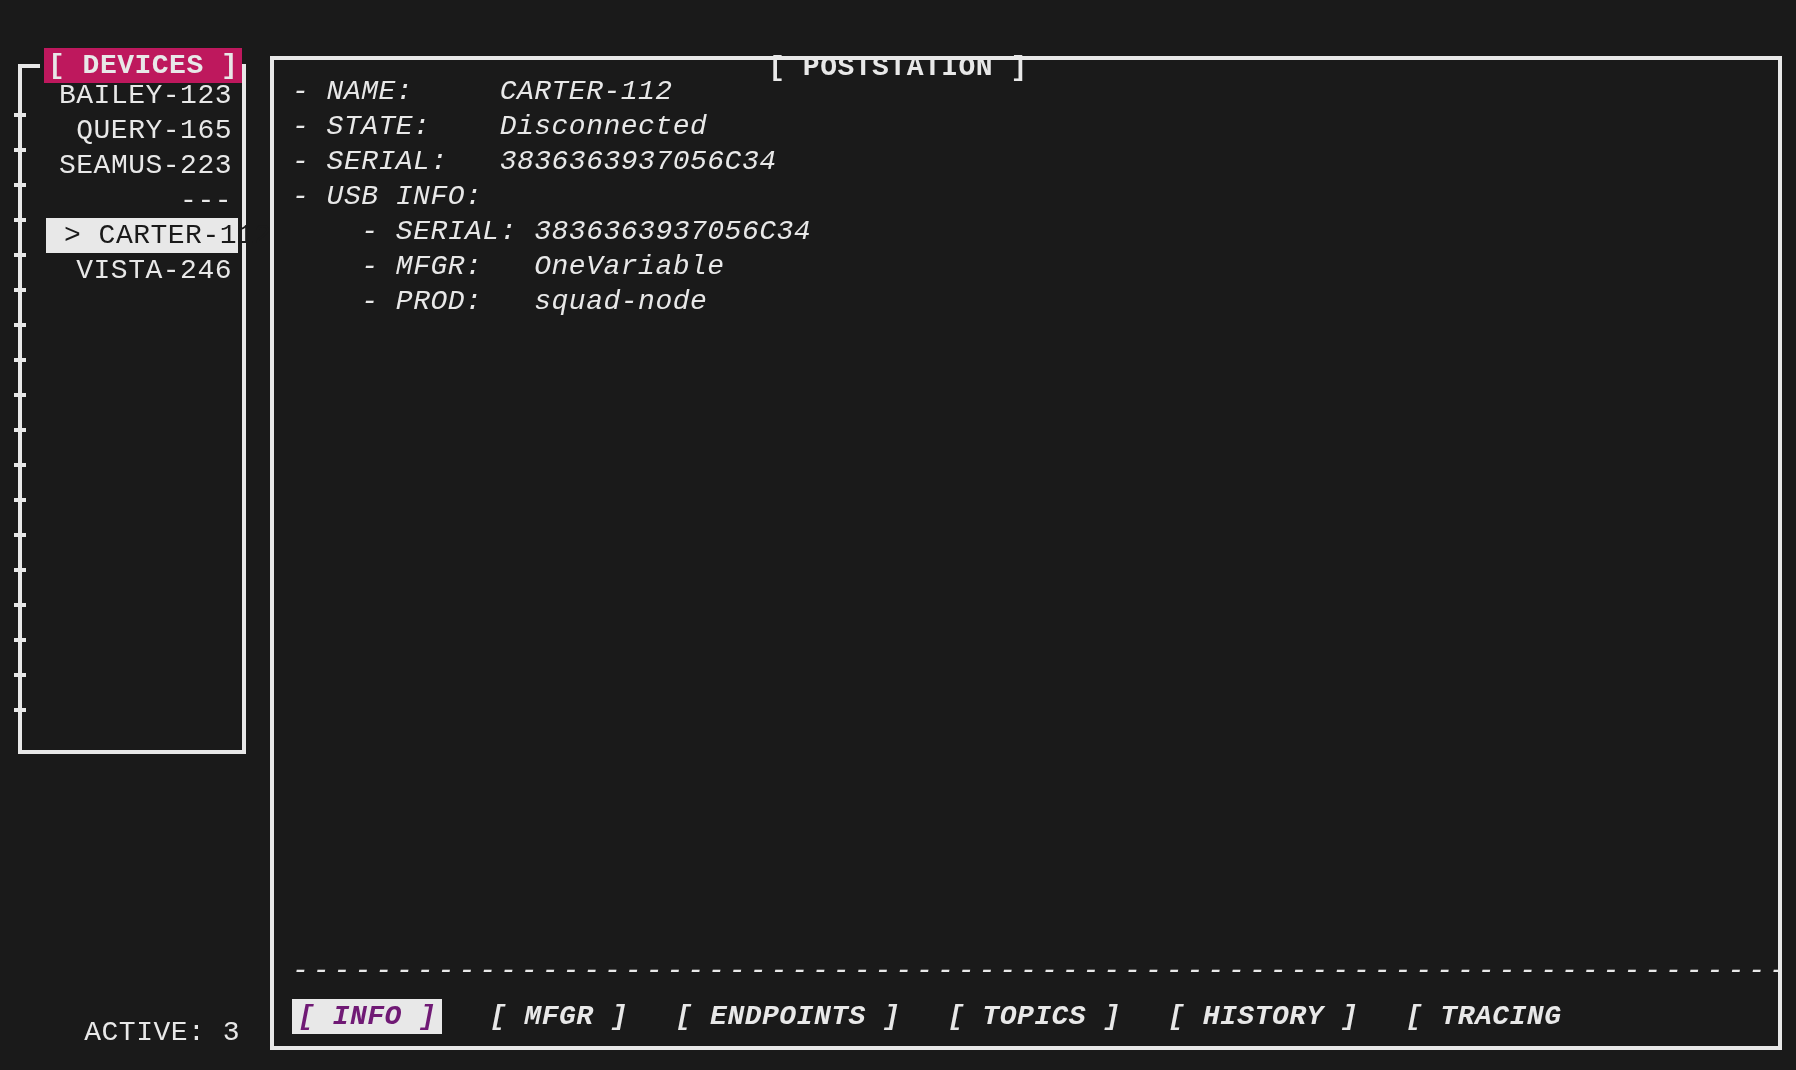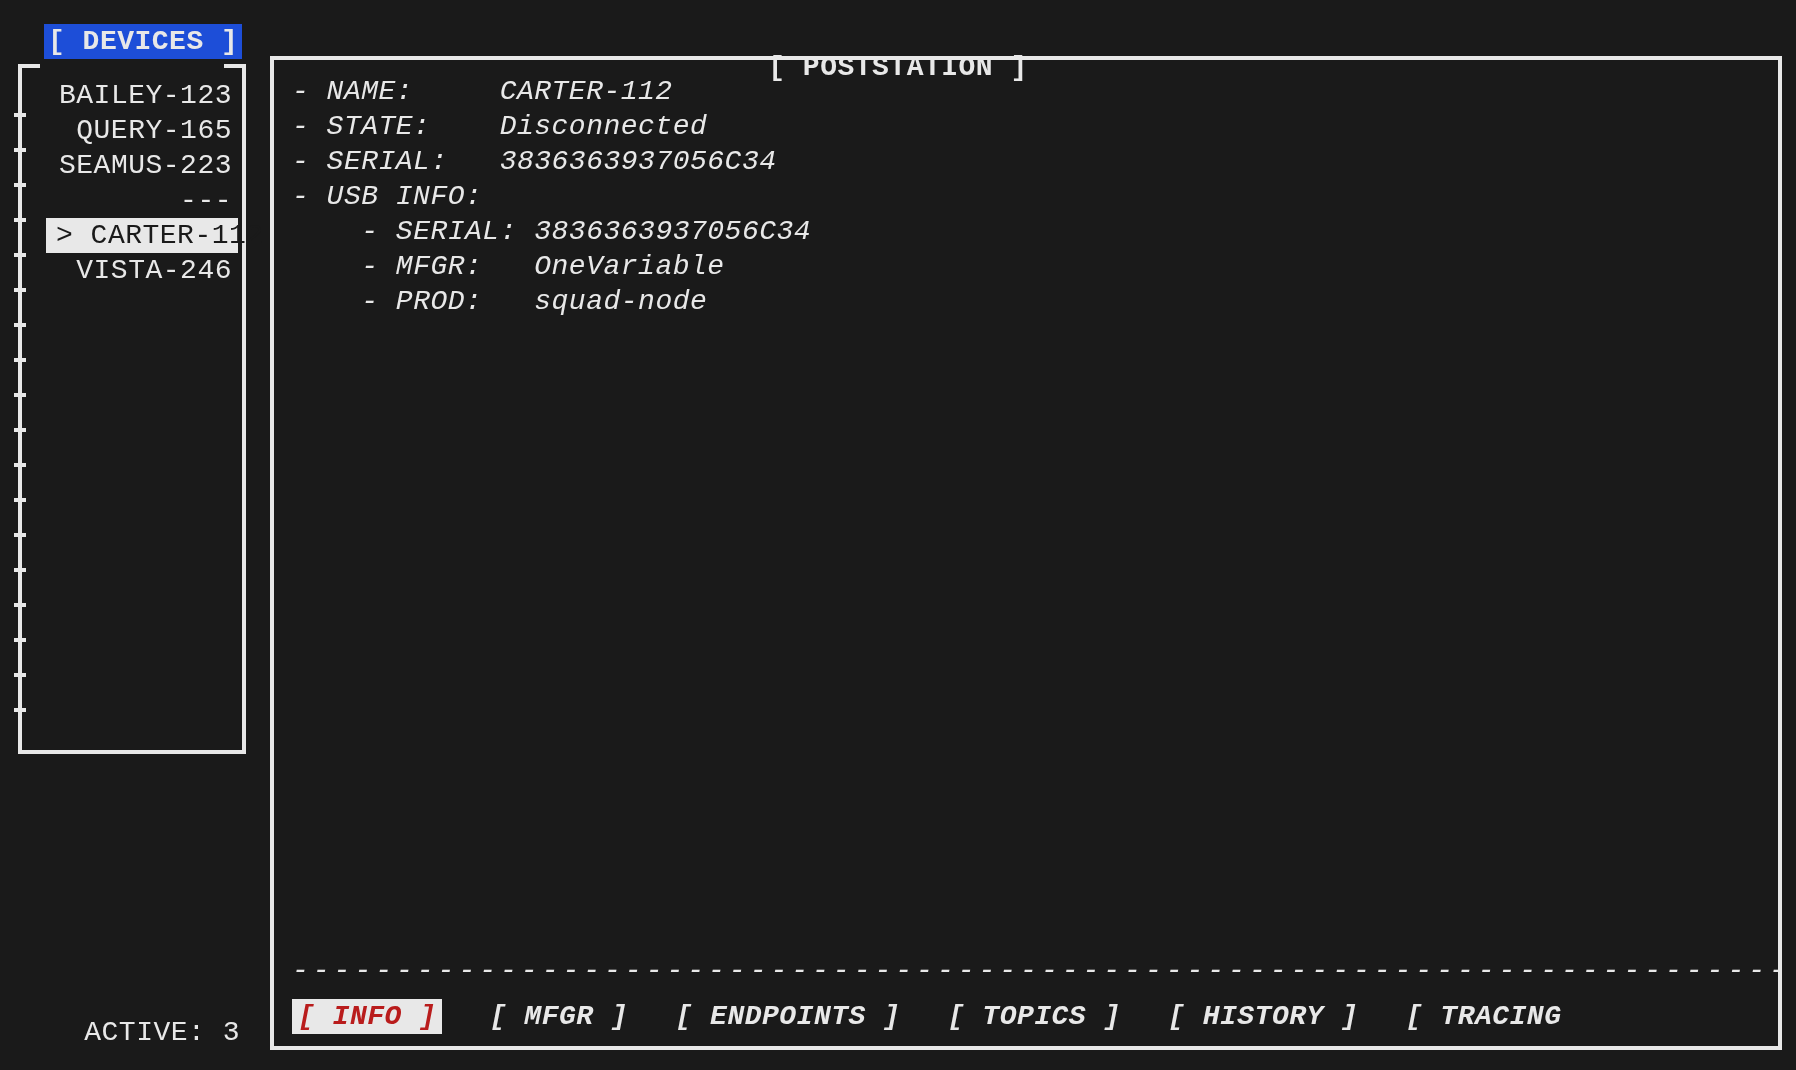--- a/index.html
+++ b/index.html
@@ -45,43 +45,43 @@
   }
   .devices-panel::after {
     content: "";
     position: absolute;
     top: 0; right: -4px;
     width: 22px; height: 4px;
     background: #e8e8e8;
   }
   .devices-title {
     position: absolute;
-    top: 24px; left: 44px;
+    top: 48px; left: 44px;
     font-weight: bold;
-    background: #1d4ed8;
+    background: #be185d;
     padding: 0 4px;
     z-index: 2;
   }
   .devices-list {
     position: absolute;
     top: 14px; left: 4px; right: 4px;
   }
   .device-item {
     padding: 0 6px 0 0;
     text-align: right;
     height: 35px;
     line-height: 35px;
     white-space: pre;
     margin-left: 20px;
   }
   .device-item.selected {
     background: #e8e8e8;
     color: #1a1a1a;
     text-align: right;
-    padding-left: 10px;
+    padding-left: 18px;
   }
   
   .tick-col {
     position: absolute;
     left: 18px; top: 78px;
     width: 4px;
   }
   .tick {
     position: absolute;
     left: -4px; width: 12px; height: 4px;
@@ -116,21 +116,21 @@
     left: 18px; right: 10px; bottom: 12px;
     white-space: nowrap;
   }
   .tab {
     display: inline-block;
     margin-right: 30px;
     font-weight: bold;
   }
   .tab.active {
     background: #e8e8e8;
-    color: #b91c1c;
+    color: #701a75;
     padding: 0 6px;
   }
   
   .status {
     position: absolute;
     left: 18px; bottom: 20px;
     width: 228px;
     text-align: right;
   }
   .status-line { height: 35px; line-height: 35px; white-space: pre; padding-right: 6px;}

